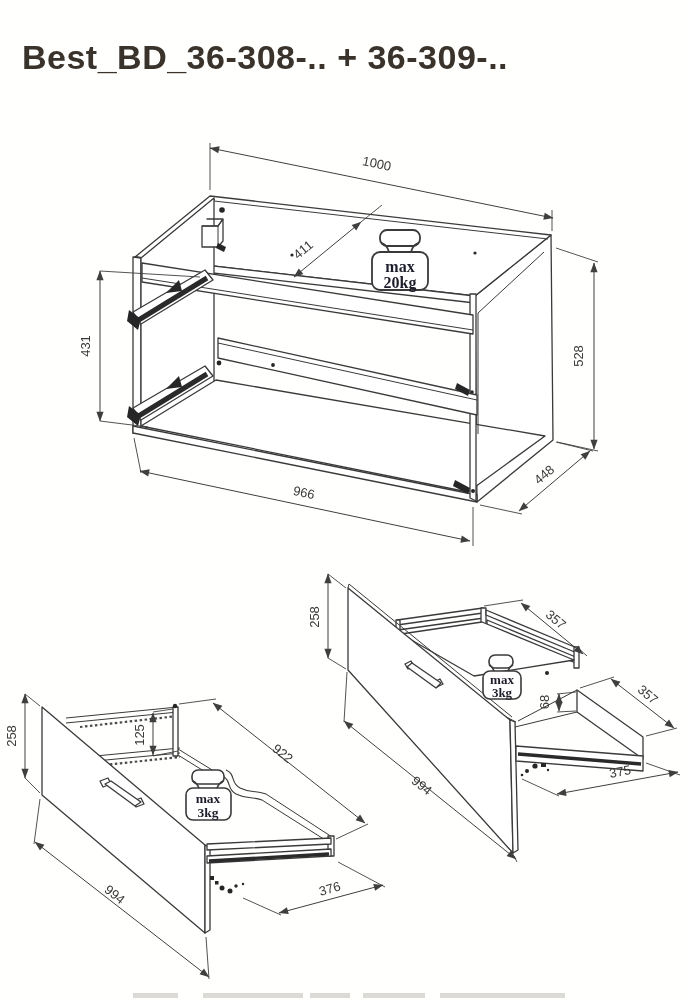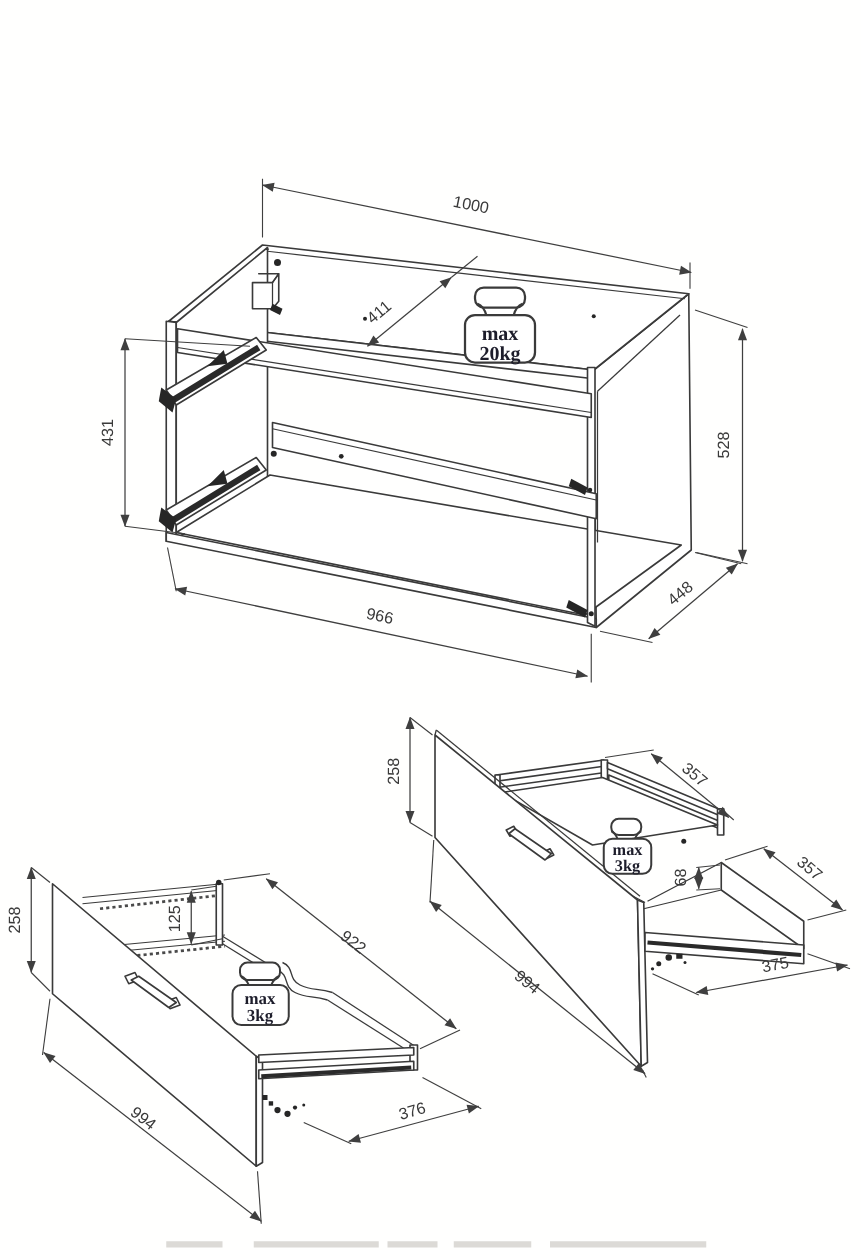--- a/index.html
+++ b/index.html
@@ -16,20 +16,21 @@
   .dim    { font-family:"Liberation Sans", sans-serif; font-size:13px; fill:#3a3a3a; }
   .wtxt   { font-family:"Liberation Serif", serif; font-weight:bold; fill:#1d1d2b; }
   .hatch  { fill:none; stroke:#4a4a4a; stroke-width:2.2; stroke-dasharray:2.5 2.5; }
   .cut    { fill:none; stroke:#3a3a3a; stroke-width:1.1; }
   .stub   { fill:#dcdad6; }
 </style>
 </head>
 <body>
 
 <div id="page">
+  <h1 id="title">Best_BD_36-308-.. + 36-309-..</h1>
 
   <svg width="689" height="1000" viewBox="0 0 689 1000">
     <defs>
       <marker id="arw" viewBox="0 0 10 8" refX="9.2" refY="4" markerWidth="11" markerHeight="8.5" orient="auto-start-reverse" markerUnits="userSpaceOnUse">
         <path d="M0.6,0.6 L9.6,4 L0.6,7.4 Z" fill="#3f3f3f"></path>
       </marker>
     </defs>
 
     <g>
       <g>

